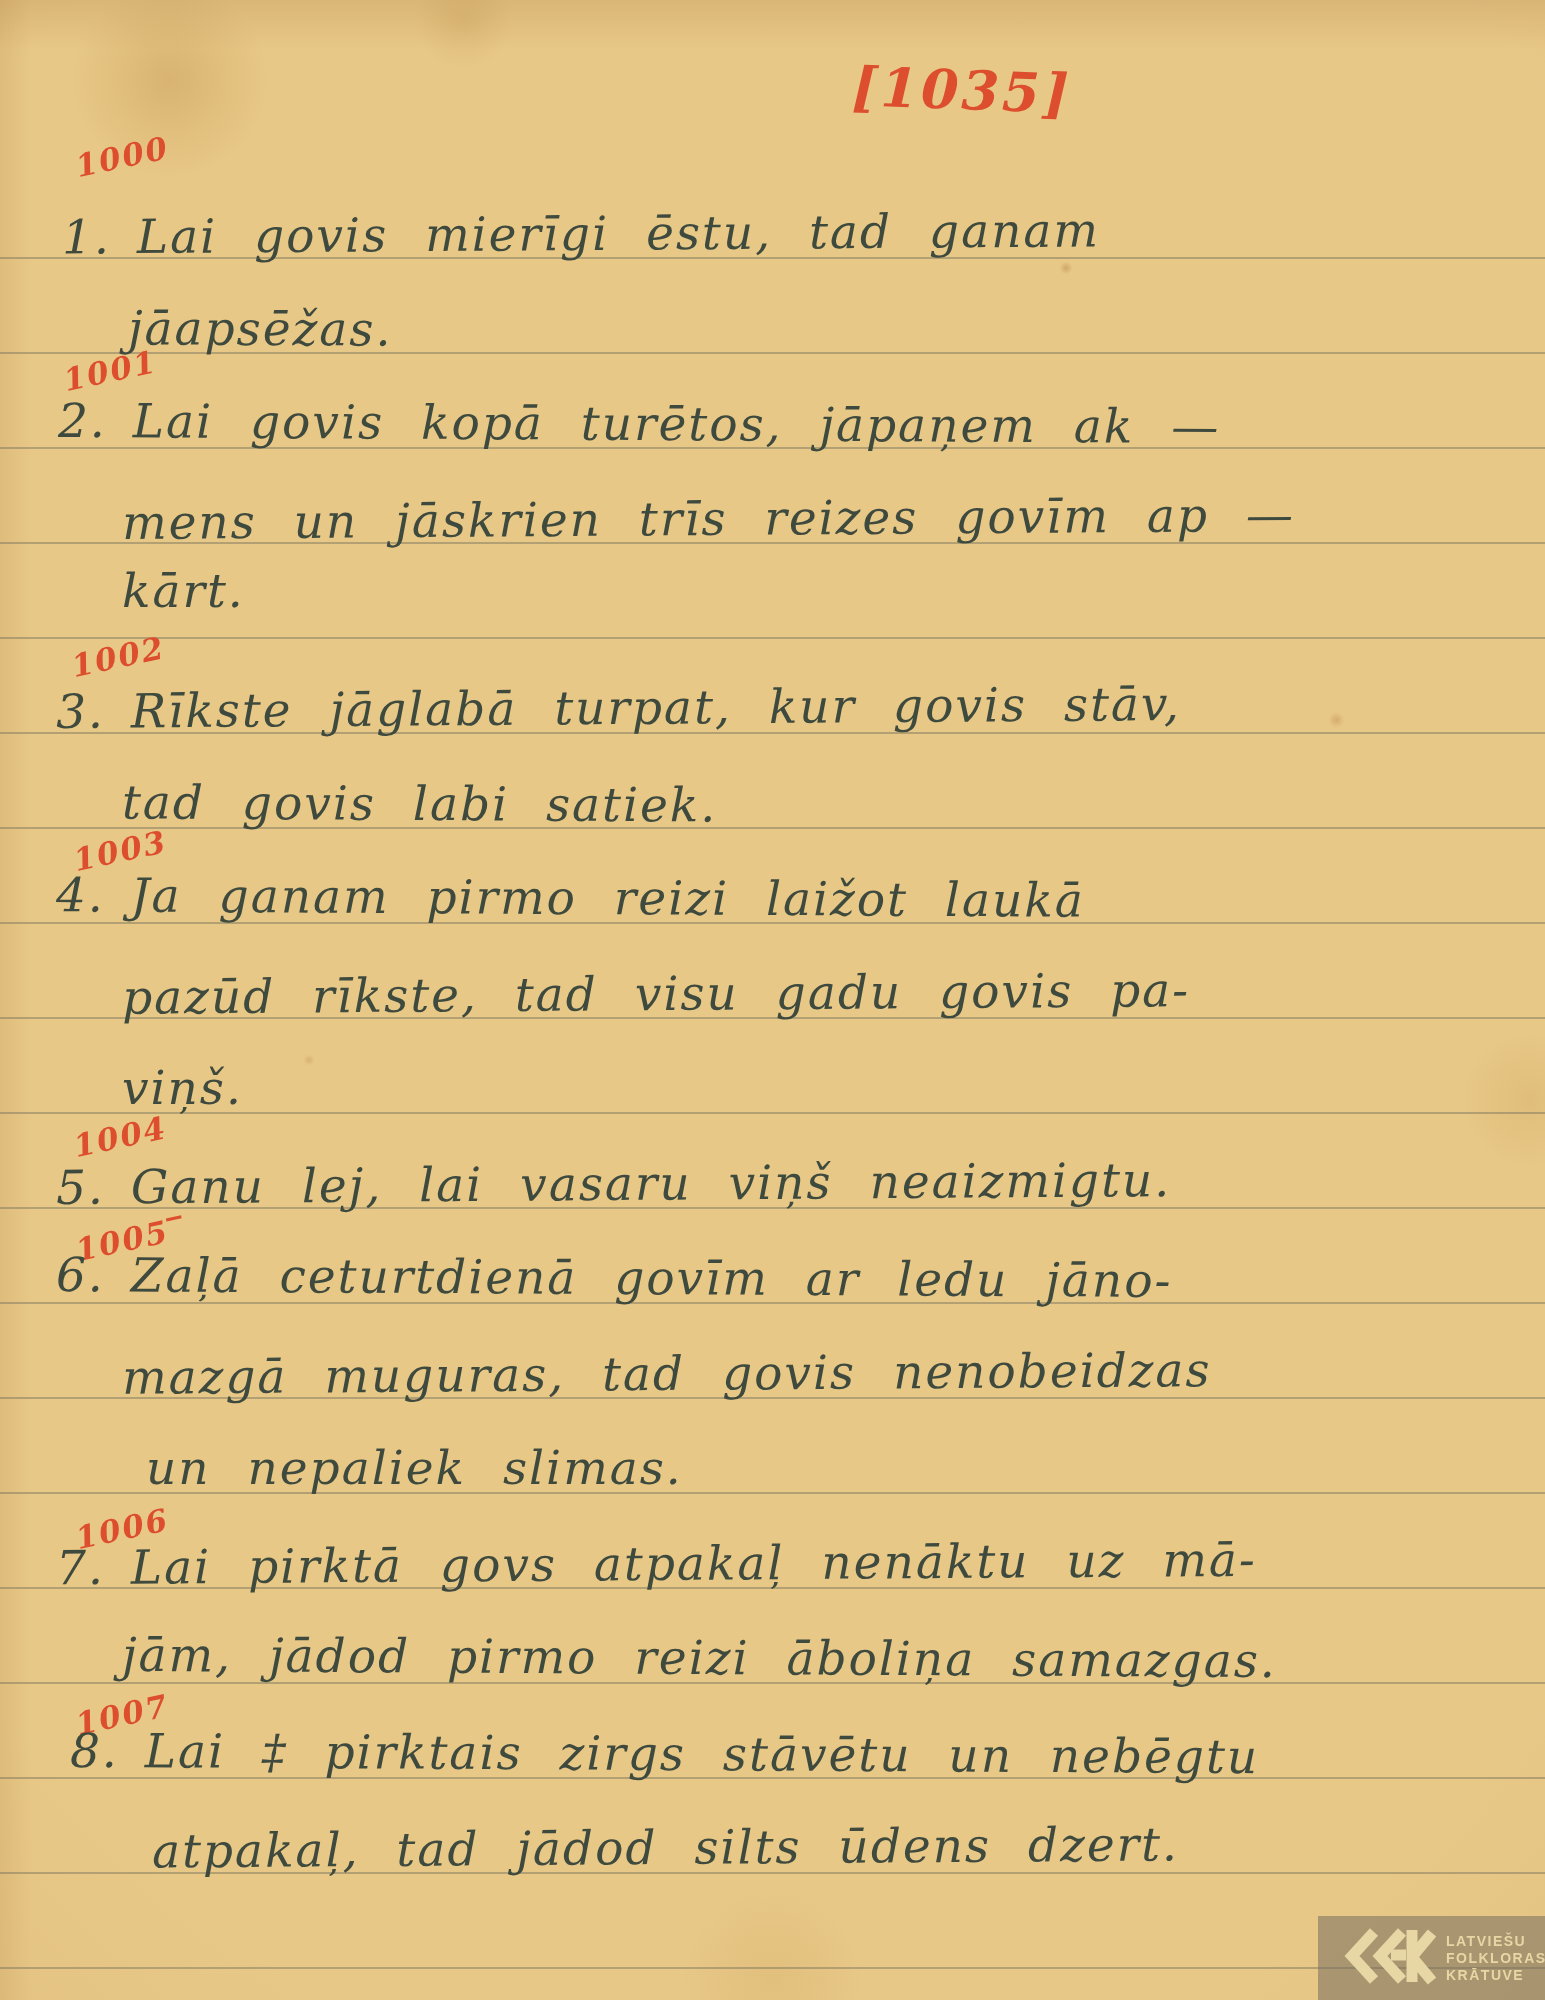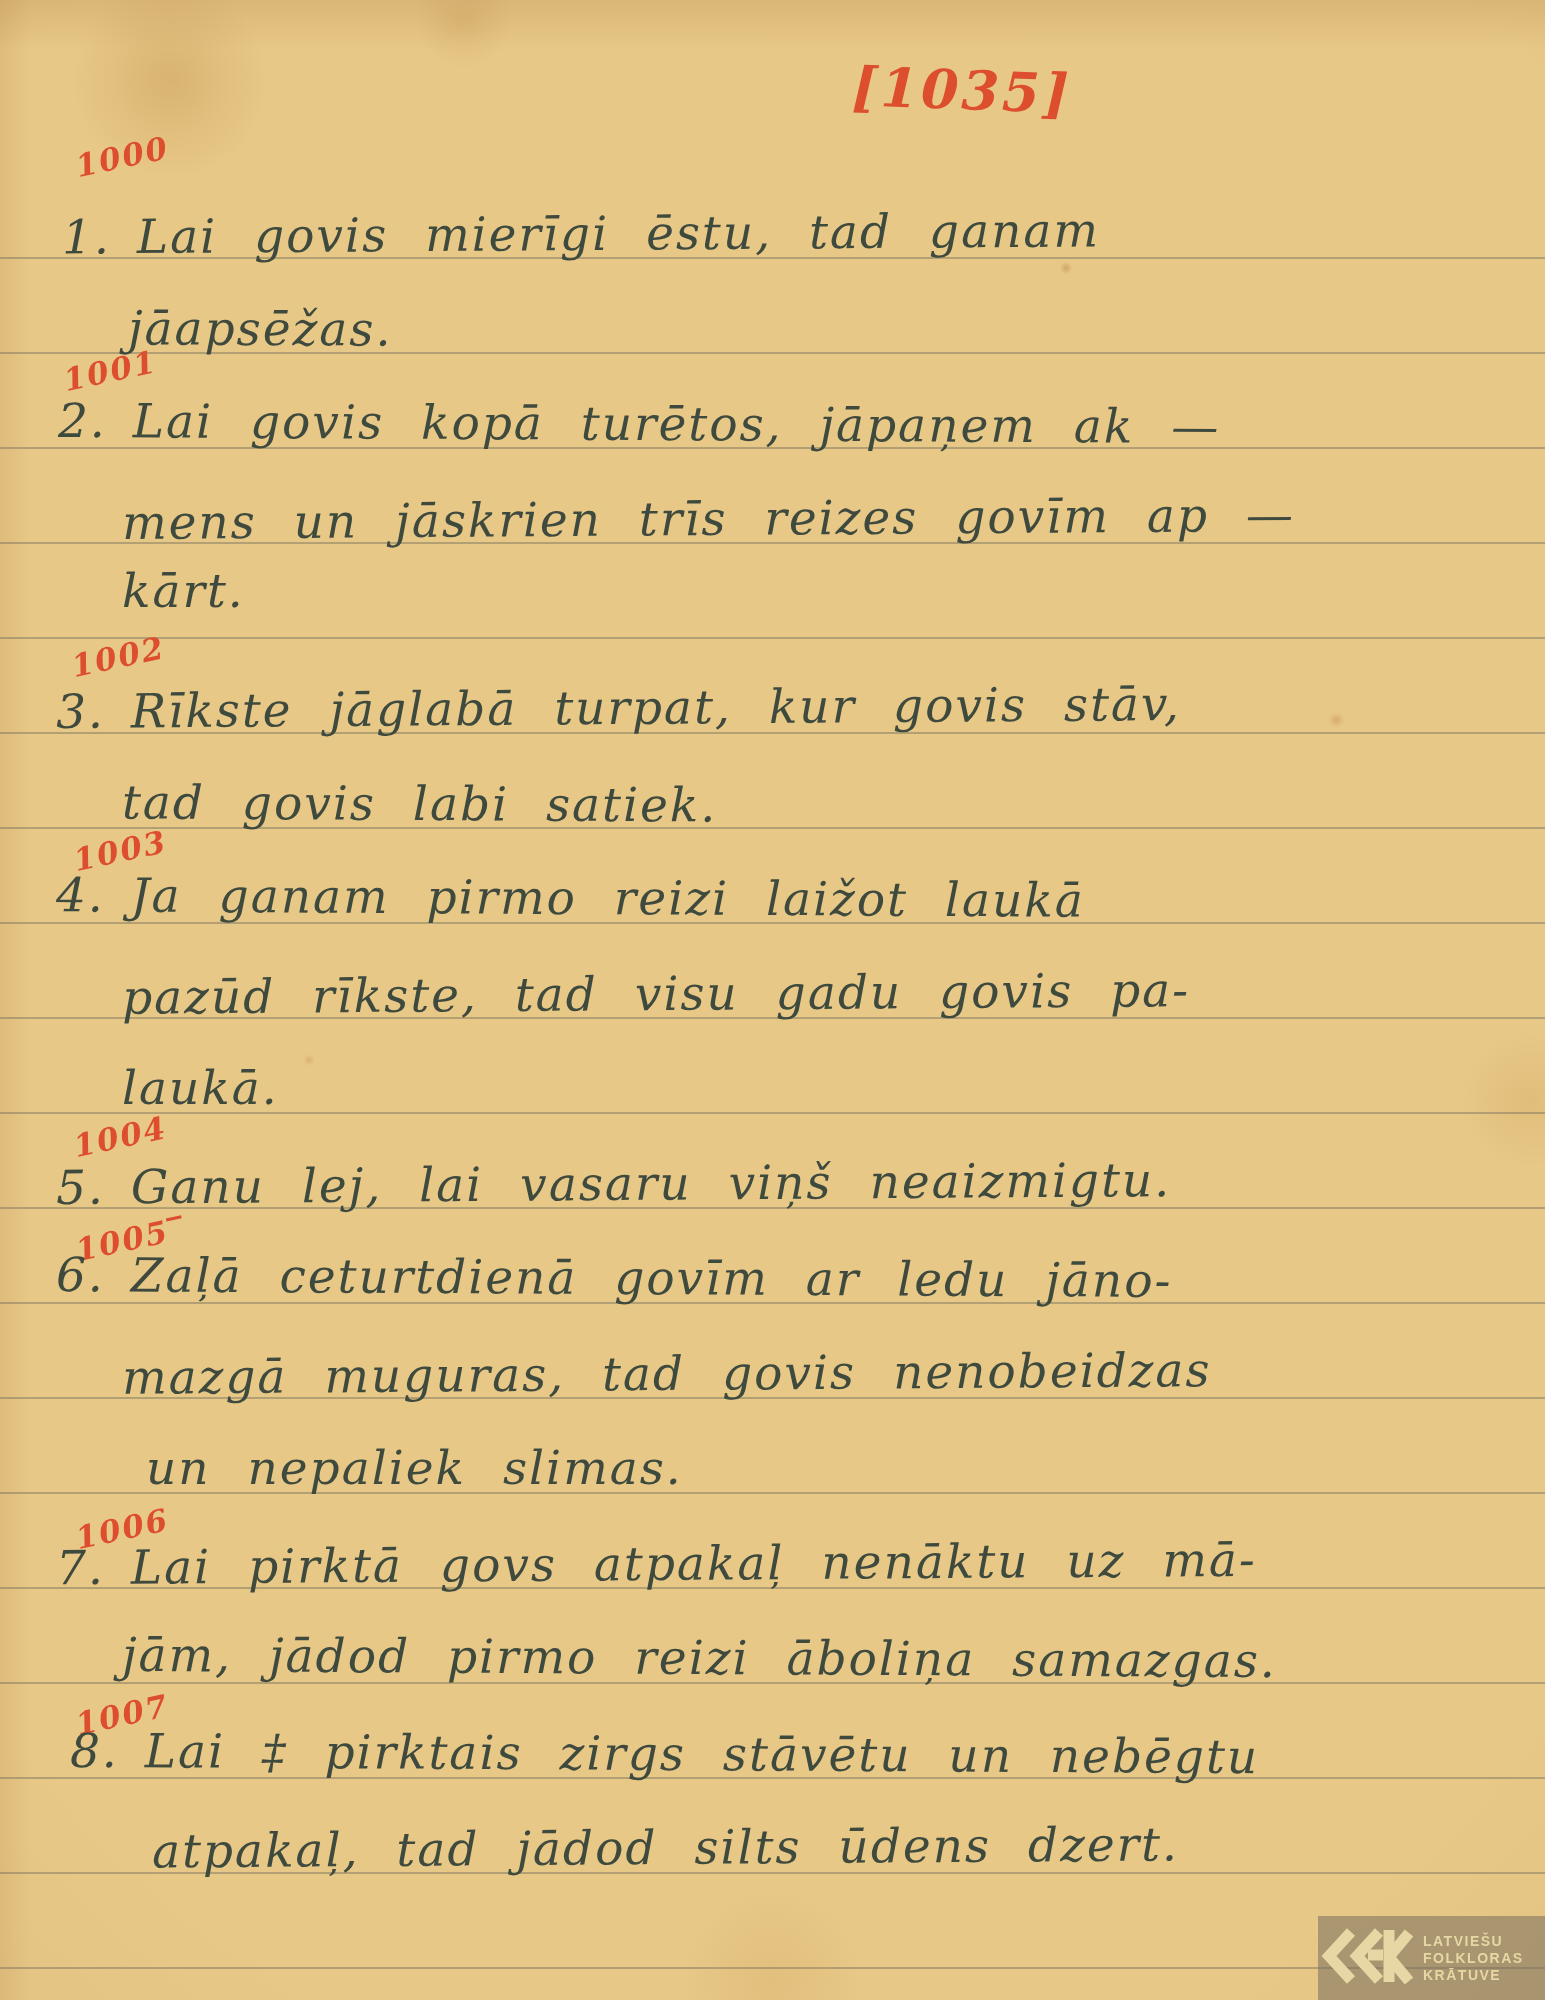--- a/index.html
+++ b/index.html
@@ -41,21 +41,21 @@
     color:#dc4e2d;font-weight:bold;
   }
   .margin-no{font-size:31px;transform:rotate(-12deg);transform-origin:left bottom;letter-spacing:2px;}
   .header-no{font-size:54px;transform:rotate(2deg);letter-spacing:3px;}
   .r-a{transform:rotate(-0.4deg);}
   .r-b{transform:rotate(0.3deg);}
   
   .watermark{
     position:absolute;left:1318px;top:1916px;width:227px;height:84px;
     background:rgba(118,110,94,0.55);
-    display:flex;align-items:center;gap:10px;padding-left:3px;box-sizing:border-box;
+    display:flex;align-items:center;gap:10px;padding-left:26px;box-sizing:border-box;
   }
   .wm-text{
     font-family:"Liberation Sans", sans-serif;font-weight:bold;
     font-size:14px;line-height:17px;letter-spacing:1.5px;color:#e7d7a4;
   }
 </style>
 </head>
 <body>
 
 <div class="page">
@@ -86,21 +86,21 @@
 
   <div class="hw r-a" style="left:56px;top:684px;">
     <span class="idx">3.</span><span>Rīkste jāglabā turpat, kur govis stāv,</span>
   </div>
   <div class="hw r-b" style="left:122px;top:780px;">tad govis labi satiek.</div>
 
   <div class="hw r-b" style="left:56px;top:874px;">
     <span class="idx">4.</span><span>Ja ganam pirmo reizi laižot laukā</span>
   </div>
   <div class="hw r-a" style="left:122px;top:970px;">pazūd rīkste, tad visu gadu govis pa-</div>
-  <div class="hw" style="left:122px;top:1064px;">laukā.</div>
+  <div class="hw" style="left:122px;top:1064px;">viņš.</div>
 
   <div class="hw r-a" style="left:56px;top:1160px;">
     <span class="idx">5.</span><span>Ganu lej, lai vasaru viņš neaizmigtu.</span>
   </div>
 
   <div class="hw r-b" style="left:56px;top:1254px;">
     <span class="idx">6.</span><span>Zaļā ceturtdienā govīm ar ledu jāno-</span>
   </div>
   <div class="hw r-a" style="left:122px;top:1350px;">mazgā muguras, tad govis nenobeidzas</div>
   <div class="hw" style="left:122px;top:1444px;margin-left:24px;">un nepaliek slimas.</div>

